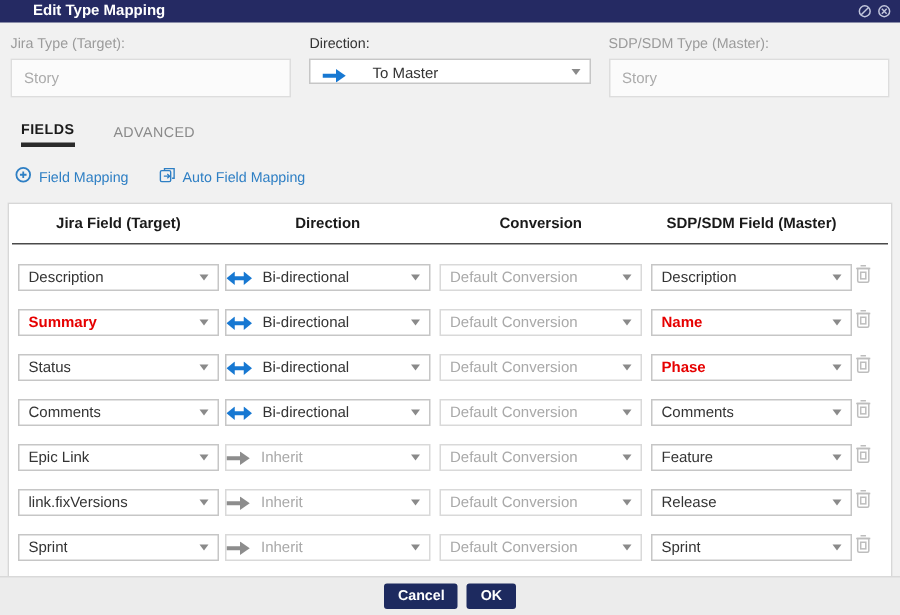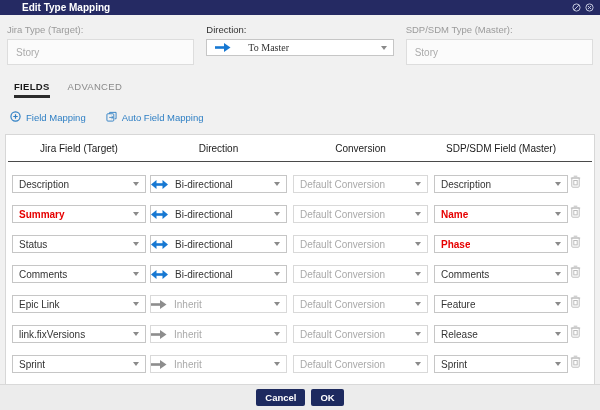--- a/index.html
+++ b/index.html
@@ -26,49 +26,49 @@
   .formsec { display:flex; gap:12px; padding:9px 7px 8px; }
   .ffield { flex:1; }
   .flabel { font-size:9.5px; color:#9b9b9b; margin-bottom:4px; display:block; }
   .flabel.dark { color:#333; }
   .finput {
     height:17px; background:#fbfbfb; border:1px solid #ddd; color:#ababab;
     font-size:10px; display:flex; align-items:center; padding:12px 8px;
   }
   .fselect {
     height:17px; background:#fff; border:1px solid #c6c6c6; color:#333;
-    font-size:10px; display:flex; align-items:center; padding:0 16px 0 8px;
-    position:relative; cursor:pointer;font-family:Liberation Serif, serif;
+    font-size:10px; display:flex; align-items:flex-end; padding:0 16px 0 8px;
+    position:relative; cursor:pointer;
   }
   .fselect .sel-label { margin-left:10px; }
 
   .caret {
     position:absolute; right:6px; top:50%; margin-top:-2px;
     width:0; height:0;
     border-left:3.5px solid transparent; border-right:3.5px solid transparent;
     border-top:4px solid #8a8a8a;
   }
 
   
-  .tabs { display:flex; gap:18px; padding:8px 14px 0; }
+  .tabs { display:flex; gap:26px; padding:8px 14px 0;align-items:center; }
   .tab { font-size:9.5px; color:#8a8a8a; letter-spacing:.3px; padding-bottom:3px; cursor:pointer; }
   .tab.active { color:#1a1a1a; font-weight:bold; border-bottom:3px solid #2b2b2b; }
 
   
   .toolbar { display:flex; gap:20px; padding:13px 10px 7px; }
   .tool-link { display:flex; align-items:center; gap:5px; color:#2e7fc4; font-size:9.5px; cursor:pointer; }
 
   
   .panel {
     margin:3px 5px 0; background:#fff; border:1px solid #d7d7d7; height:258px;
   }
   .thead {
     display:flex; margin:0 2px; padding:8px 4px 7px; border-bottom:1px solid #4a4a4a;
   }
-  .th { font-size:10px; font-weight:normal; color:#1a1a1a; text-align:center; }
+  .th { font-size:10px; font-weight:bold; color:#1a1a1a; text-align:center; }
   .th1 { width:134px; margin-right:4px; }
   .th2 { width:137px; margin-right:6px; }
   .th3 { width:135px; margin-right:6px; }
   .th4 { width:134px; }
   .rows { padding:13px 6px 0; }
   .mrow { display:flex; margin-bottom:12px; }
   .sel {
     height:18px; background:#fff; border:1px solid #c6c6c6; font-size:10px; color:#333;
     display:flex; align-items:center; padding:0 14px 0 6px; position:relative; cursor:pointer;
   }

